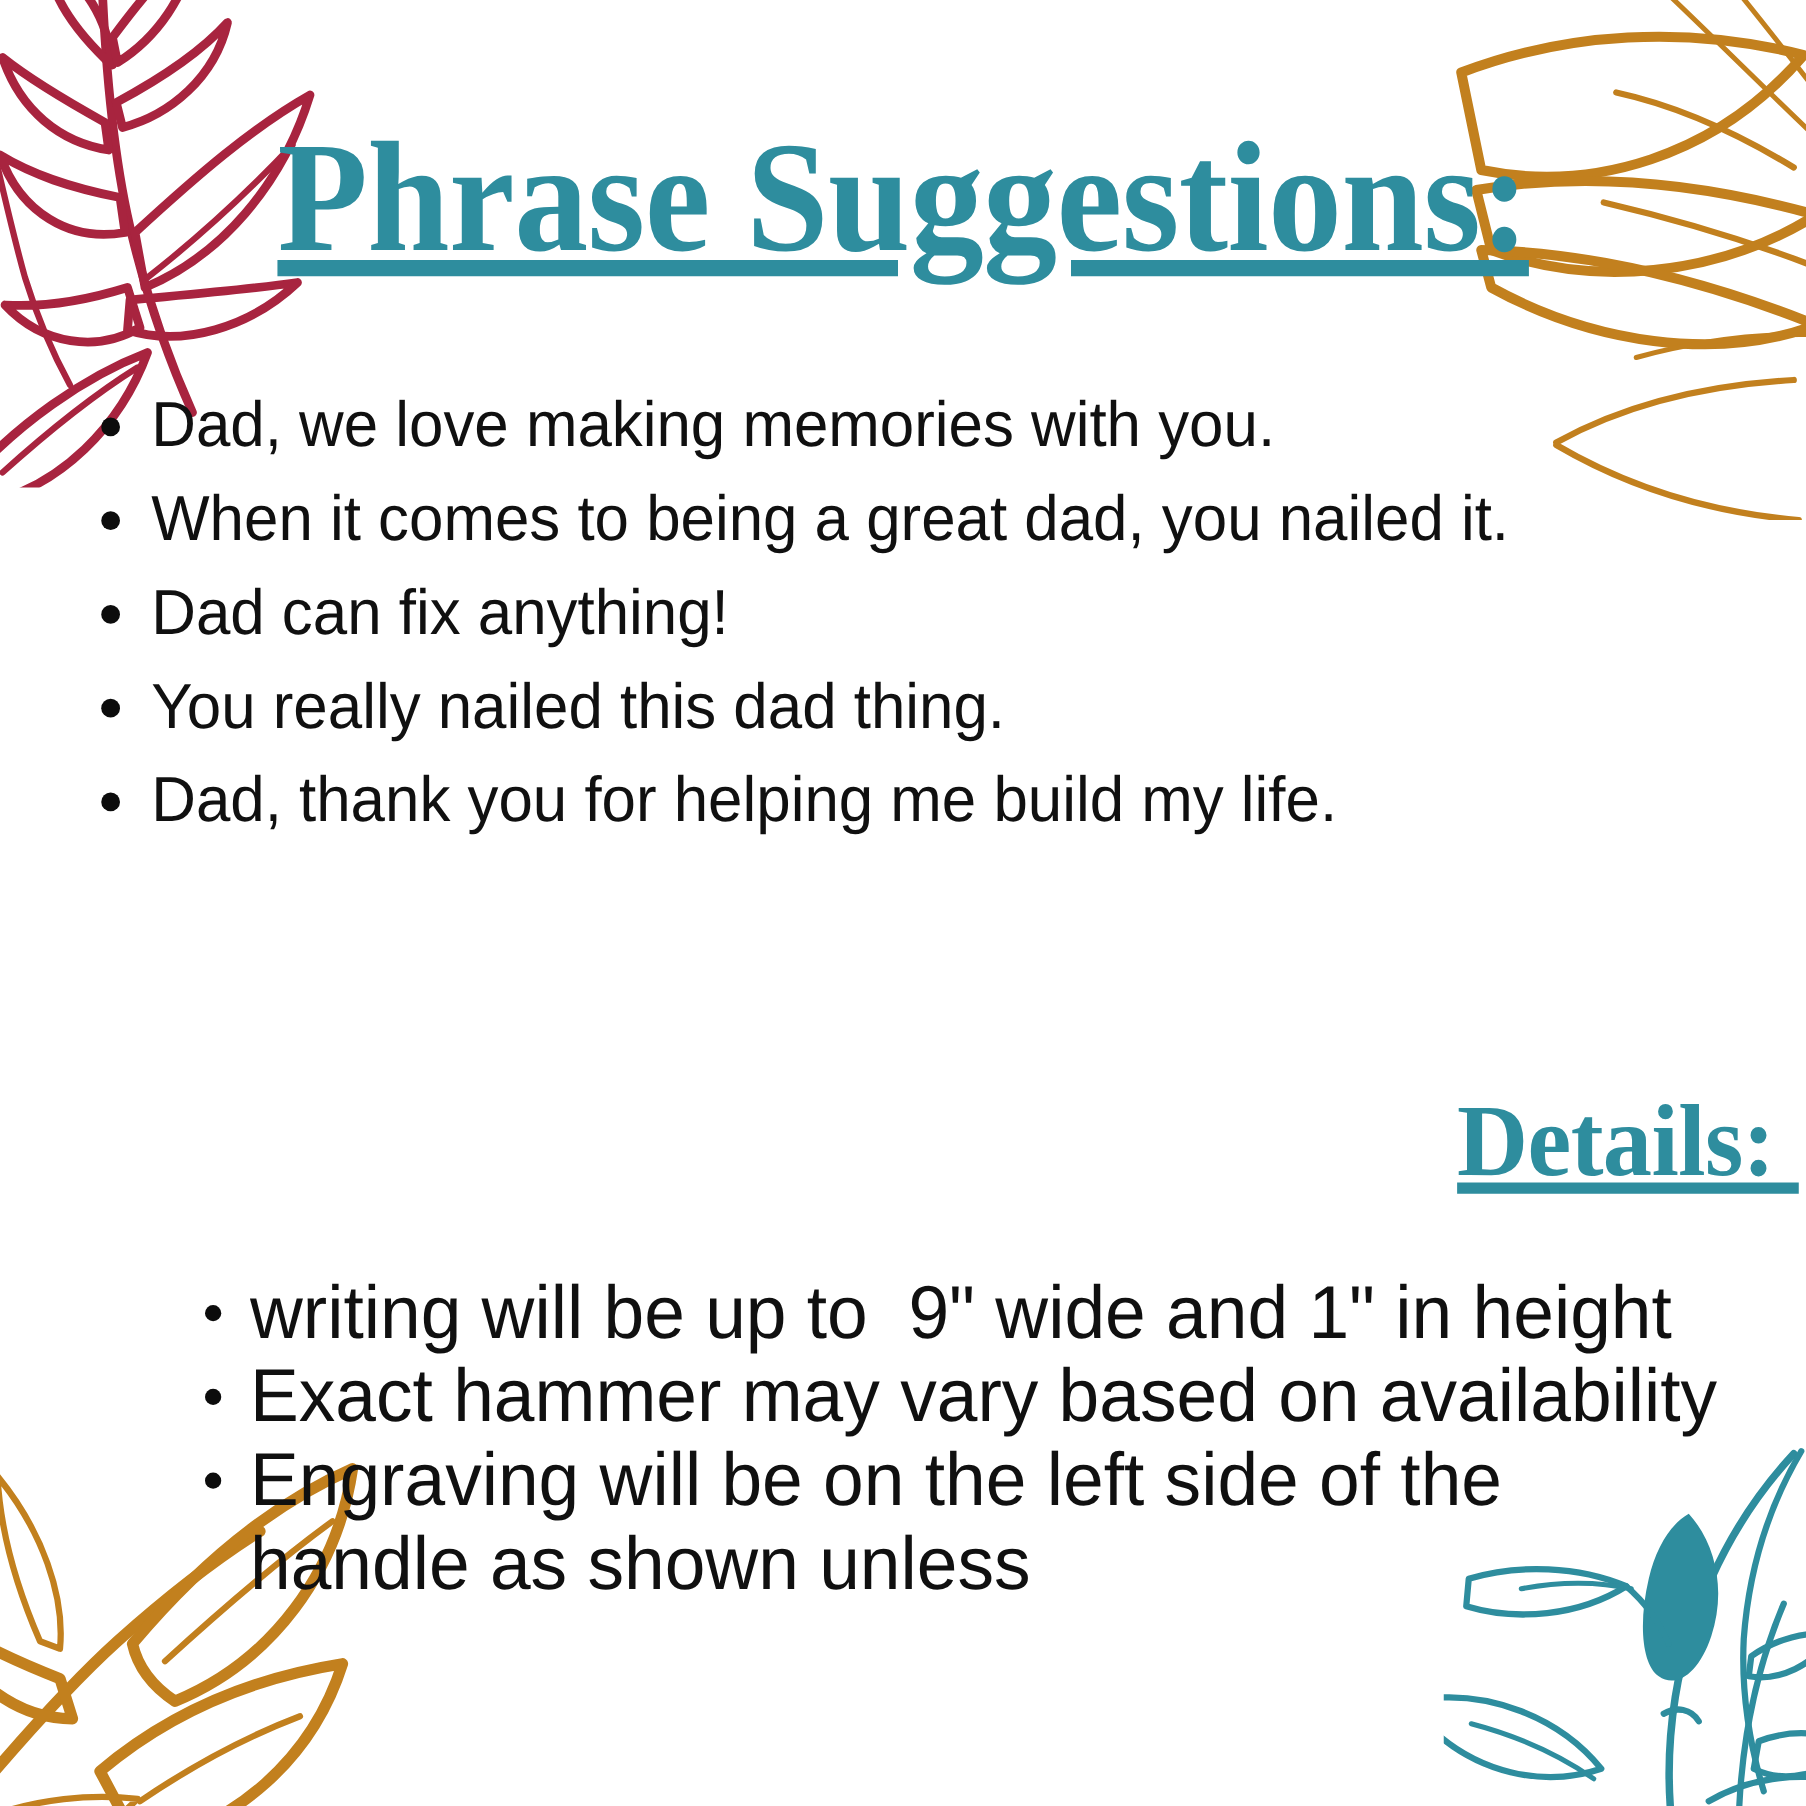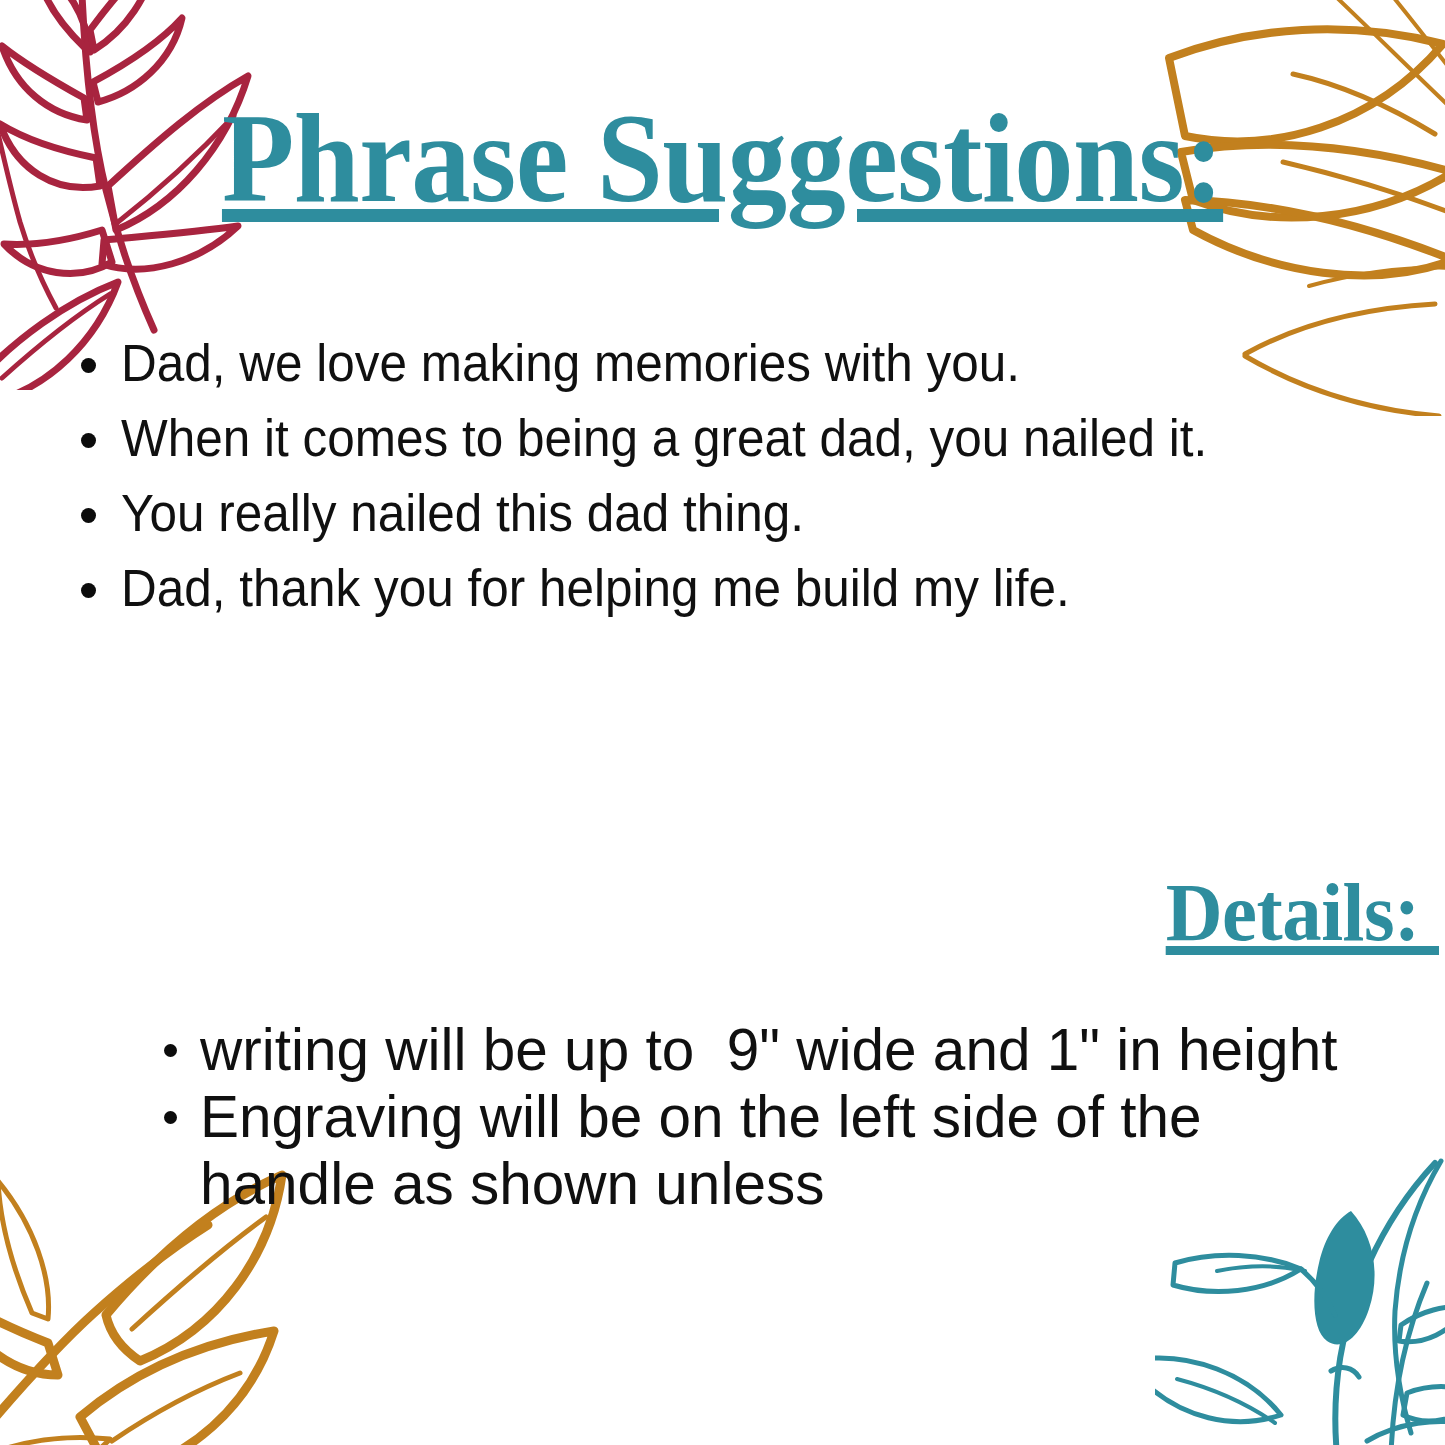--- a/index.html
+++ b/index.html
@@ -92,21 +92,21 @@
   }
   ul.bullets > li .li-text {
     display: block;
     white-space: pre-wrap;
   }
 
   
   #phrase-list {
     position: absolute;
     left: 78px;
-    top: 326px;
+    top: 302px;
     width: 1330px;
   }
   #phrase-list > li {
     height: 75px;
     font-size: 51px;
     line-height: 75px;
   }
   #phrase-list > li .bullet-dot {
     width: 15px;
     height: 15px;
@@ -254,36 +254,44 @@
     <li>
       <span class="bullet-dot"></span>
       <span class="li-text">Dad, we love making memories with you.</span>
     </li>
     <li>
       <span class="bullet-dot"></span>
       <span class="li-text">When it comes to being a great dad, you nailed it.</span>
     </li>
     <li>
       <span class="bullet-dot"></span>
+      <span class="li-text">Dad can fix anything!</span>
+    </li>
+    <li>
+      <span class="bullet-dot"></span>
       <span class="li-text">You really nailed this dad thing.</span>
     </li>
     <li>
       <span class="bullet-dot"></span>
       <span class="li-text">Dad, thank you for helping me build my life.</span>
     </li>
   </ul>
 
   <div id="details-block">
     <span id="details-title" class="heading">Details: </span>
   </div>
 
   <ul id="details-list" class="bullets">
     <li>
       <span class="bullet-dot"></span>
       <span class="li-text">writing will be up to  9" wide and 1" in height</span>
     </li>
     <li>
       <span class="bullet-dot"></span>
+      <span class="li-text">Exact hammer may vary based on availability</span>
+    </li>
+    <li>
+      <span class="bullet-dot"></span>
       <span class="li-text">Engraving will be on the left side of the handle as shown unless</span>
     </li>
   </ul>
 
 </div>
 
 </body></html>

